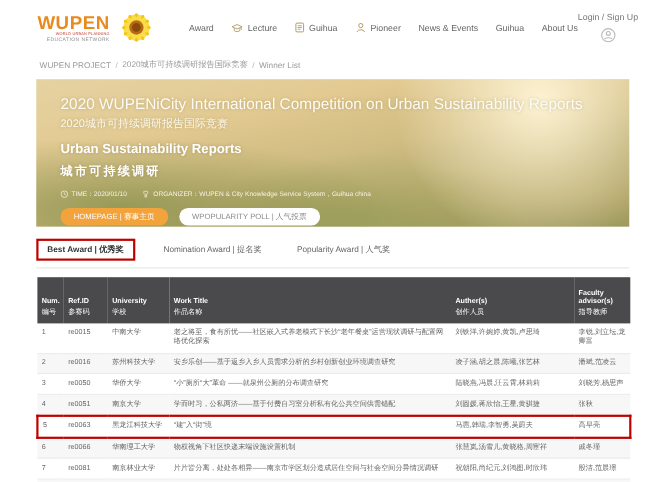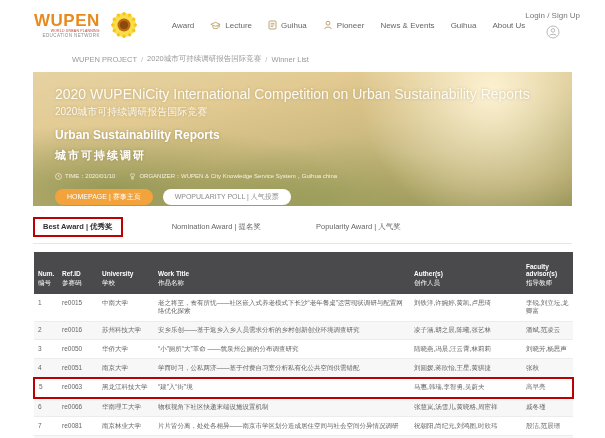--- a/index.html
+++ b/index.html
@@ -14,21 +14,21 @@
   .logo-title { font-size:17px; font-weight:bold; color:#e98a1e; letter-spacing:.5px; }
   .logo-tag-small { font-size:3.5px; color:#c0392b; margin-top:1px; letter-spacing:.2px; }
   .logo-tag { font-size:4.5px; color:#8a8a8a; letter-spacing:.4px; margin-top:1px; }
   .sunflower { width:40px; height:40px; }
   .main-nav { display:flex; align-items:center; gap:16px; margin-left:28px; flex:1; }
   .nav-item { display:flex; align-items:center; gap:4px; font-size:8px; color:#666; cursor:pointer; white-space:nowrap; }
   .nav-item .nicon { display:inline-flex; }
   .login { display:flex; align-items:center; gap:5px; font-size:8px; color:#777; cursor:pointer; white-space:nowrap;flex-direction:column; }
 
   
-  .breadcrumb { padding:4px 0 6px 36px; font-size:7.5px; color:#999; display:flex; gap:4px; align-items:center;margin-left:36px; }
+  .breadcrumb { padding:4px 0 6px 36px; font-size:7.5px; color:#999; display:flex; gap:4px; align-items:center; }
   .crumb { color:#999; }
   .crumb.link { cursor:pointer; }
   .crumb-sep { color:#bbb; }
 
   
   .banner { position:relative; margin:2px 33px 0 33px; height:134px; overflow:hidden;
     background:
       radial-gradient(circle at 85% 15%, rgba(255,245,215,.95) 0%, rgba(255,245,215,0) 28%),
       radial-gradient(ellipse at 14% 86%, rgba(108,128,58,.55) 0%, rgba(108,128,58,0) 38%),
       radial-gradient(ellipse at 55% 95%, rgba(148,158,88,.5) 0%, rgba(148,158,88,0) 34%),
@@ -44,21 +44,21 @@
     font-family:"Liberation Serif","DejaVu Serif",serif; color:#fff; text-shadow:0 0 3px rgba(120,100,50,.45); }
   .banner-meta { display:flex; align-items:center; gap:14px; margin-top:9px; font-size:6px; color:#f7f2e2; }
   .meta-item { display:flex; align-items:center; gap:3px; }
   .banner-buttons { display:flex; gap:10px; margin-top:8px; }
   .pill { height:16px; border-radius:8px; display:inline-flex; align-items:center; padding:0 12px;
     font-size:7px; cursor:pointer; white-space:nowrap; }
   .pill.primary { background:#f2a33c; color:#fff; }
   .pill.secondary { background:#fff; color:#8a8a8a; }
 
   
-  .tabs { display:flex; align-items:center; gap:43px; margin:9px 33px 0 33px; border-bottom:1px solid #e7e7e7; padding:2px 0 6px 0; }
+  .tabs { display:flex; align-items:center; gap:20px; margin:9px 33px 0 33px; border-bottom:1px solid #e7e7e7; padding:2px 0 6px 0; }
   .tab { font-size:7.5px; color:#666; cursor:pointer; white-space:nowrap; padding:3px 6px; }
   .tab.active { font-weight:bold; color:#333; border:2.5px solid #bf0000; padding:3px 8px; }
 
   
   .award-table { margin:8px 33px 0 33px; border-collapse:collapse; width:539px; table-layout:fixed; }
   .award-table col.c-num {width:24px;} .award-table col.c-ref {width:40px;}
   .award-table col.c-univ {width:56px;} .award-table col.c-title {width:256px;}
   .award-table col.c-auth {width:112px;} .award-table col.c-fac {width:51px;}
   .award-table thead th { background:#4a4a4c; color:#fff; text-align:left; font-size:6.5px;
     padding:6px 4px 6px 4px; vertical-align:bottom; font-weight:bold; height:42px; }

